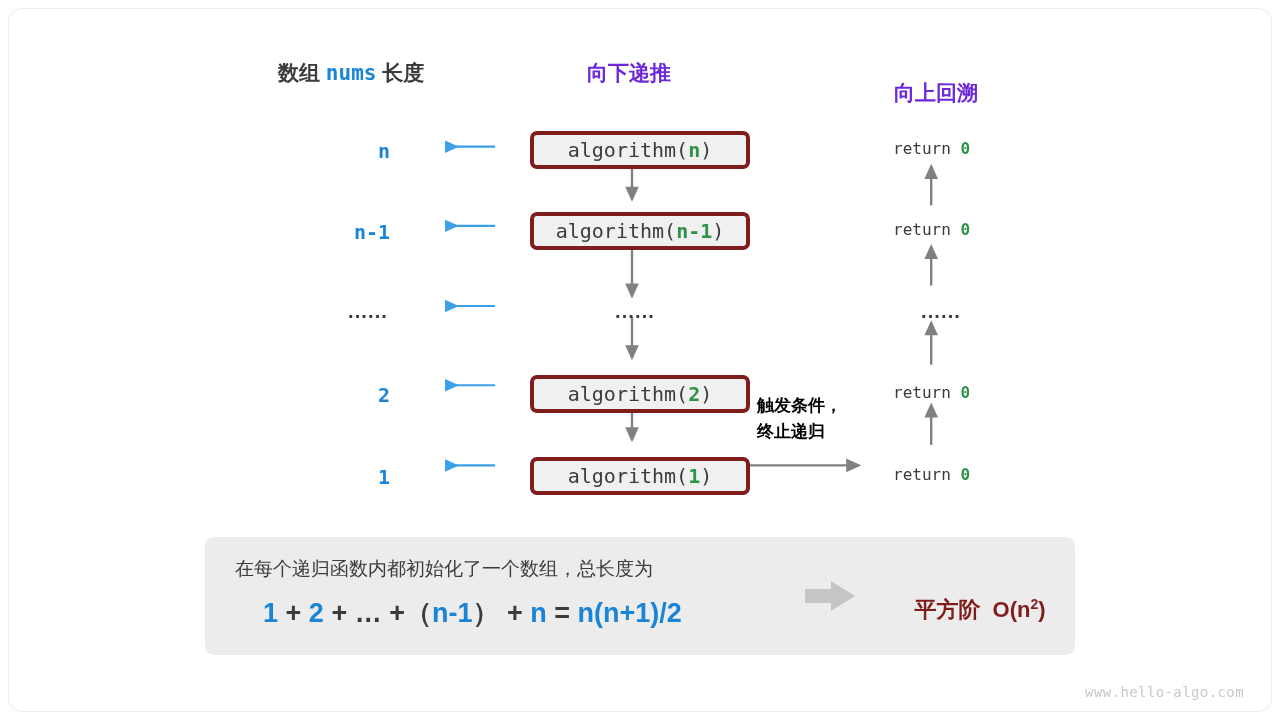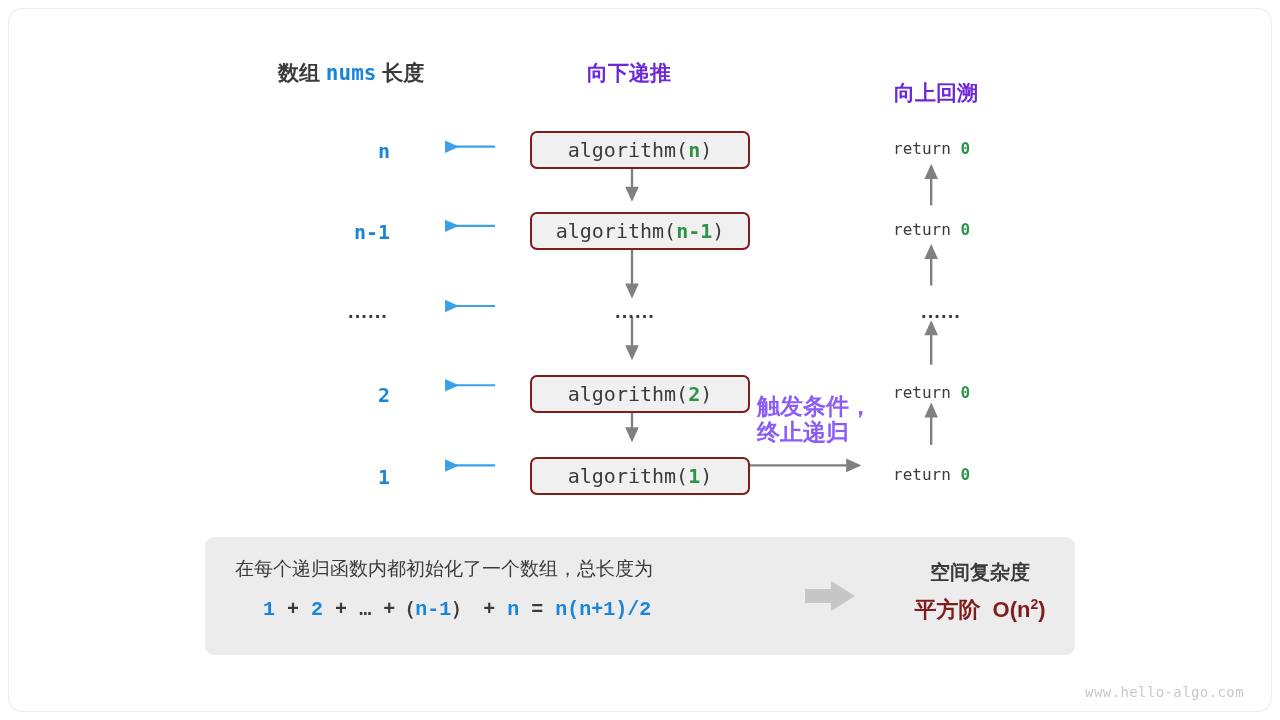--- a/index.html
+++ b/index.html
@@ -72,21 +72,21 @@
     width: 1264px; height: 704px;
     pointer-events: none;
   }
 
   
   .callbox {
     position: absolute;
     width: 220px;
     height: 38px;
     background: #f0f0f0;
-    border: 2px solid #7f1d1d;
+    border: 4px solid #7f1d1d;
     border-radius: 7px;
     box-sizing: border-box;
     display: flex;
     align-items: center;
     justify-content: center;
     font-family: "DejaVu Sans Mono", "Liberation Mono", monospace;
     font-size: 20px;
     color: #3b3b3b;
     white-space: nowrap;
   }
@@ -118,23 +118,23 @@
     position: absolute;
     font-size: 20px;
     color: #3b3b3b;
     font-weight: bold;
     white-space: nowrap;
   }
 
   
   .note {
     position: absolute;
-    font-size: 23px;
-    font-weight: bold;
-    color: #8b5cf6;
+    font-size: 17px;
+    font-weight: bold;
+    color: #000000;
     line-height: 26px;
     white-space: nowrap;
   }
 
   
   .summary {
     position: absolute;
     left: 205px;
     top: 537px;
     width: 870px;
@@ -148,25 +148,25 @@
     left: 30px;
     top: 19px;
     font-size: 19px;
     color: #3b3b3b;
     white-space: nowrap;
   }
   .sum-line2 {
     position: absolute;
     left: 58px;
     top: 58px;
-    font-size: 20px;
-    font-weight: bold;
-    color: #3b3b3b;
-    white-space: nowrap;
-    font-family: Liberation Mono, monospace;
+    font-size: 27px;
+    font-weight: bold;
+    color: #3b3b3b;
+    white-space: nowrap;
+    font-family: Liberation Sans, sans-serif;
   }
   .sum-line2 .b { color: #1a85d6; }
   .sum-line2 .op { color: #3b3b3b; font-weight: bold; }
 
   .big-arrow {
     position: absolute;
     left: 600px;
     top: 42px;
     width: 52px;
     height: 34px;
@@ -327,21 +327,20 @@
       <span class="op">+</span>
       <span class="b">n</span>
       <span class="op">=</span>
       <span class="b">n(n+1)/2</span>
     </div>
 
     <svg class="big-arrow" viewBox="0 0 52 34">
       <polygon points="0,10 26,10 26,2 50,17 26,32 26,24 0,24" fill="#c6c6c6"></polygon>
     </svg>
 
-    <div class="sum-right-title">空间复杂度</div>
     <div class="sum-right-val">
       <span>平方阶</span>&nbsp;
       <span>O(n</span><sup>2</sup><span>)</span>
     </div>
   </div>
 
   <div class="watermark">www.hello-algo.com</div>
 </div>
 
 </body></html>

